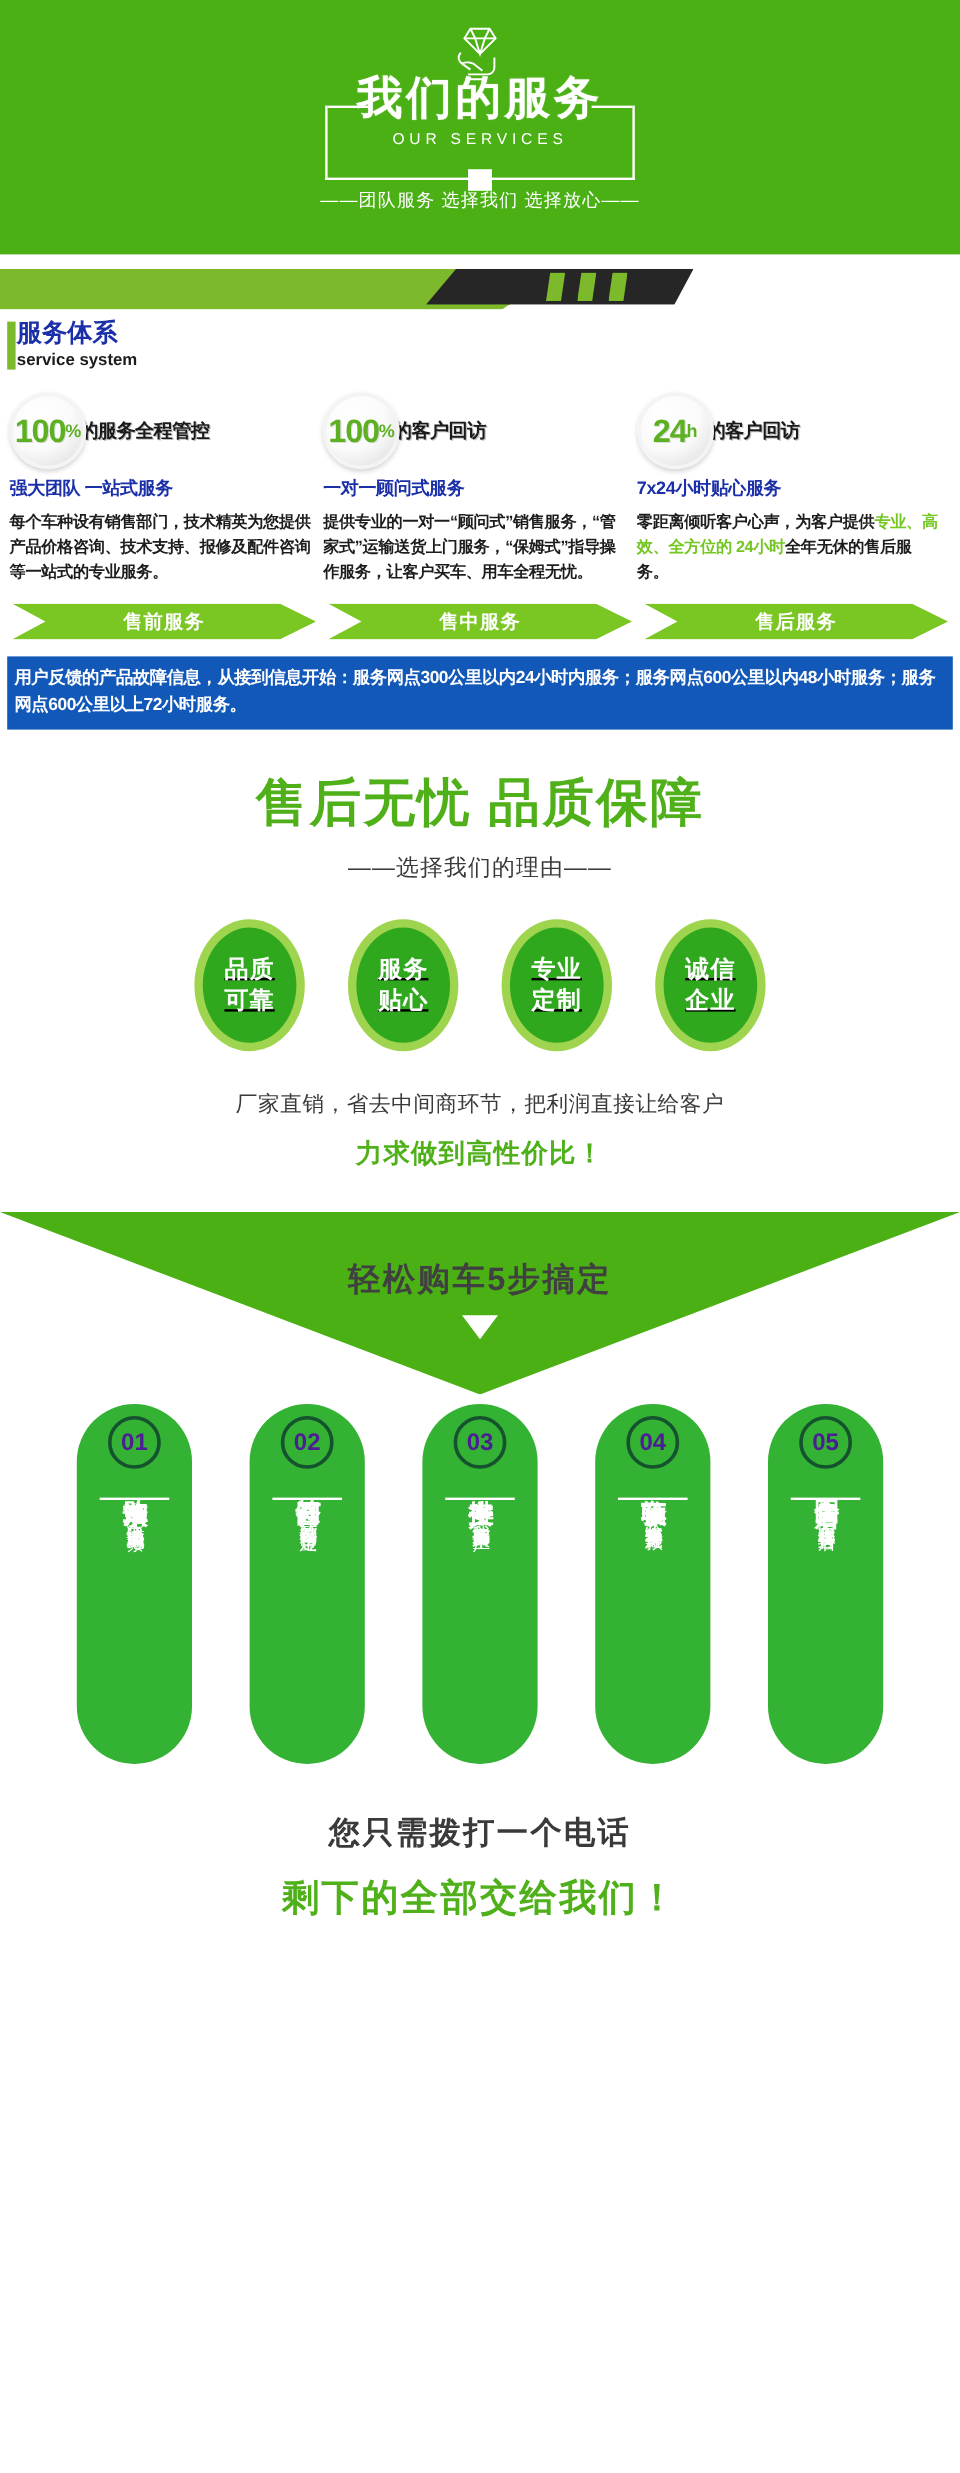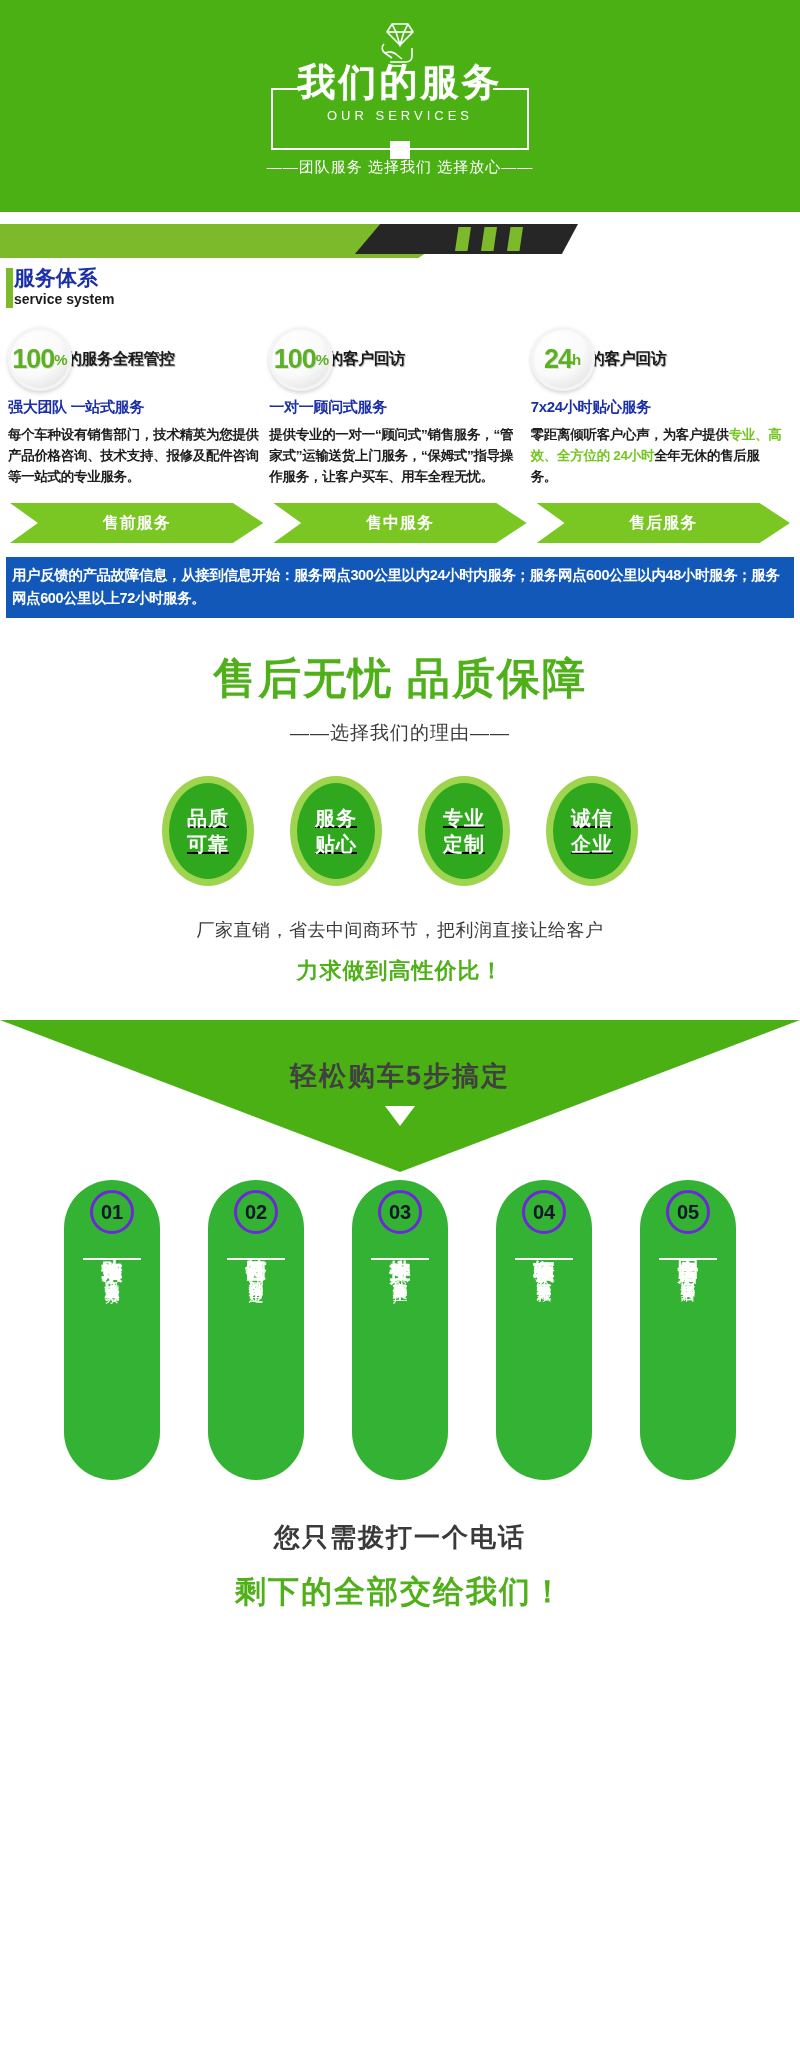--- a/index.html
+++ b/index.html
@@ -82,21 +82,21 @@
   }
   .col-body {
     font-size:13.5px; color:#1d1d1d; line-height:21px; margin-top:7px;
     font-weight:bold; letter-spacing:-0.3px;
   }
   .hl { color:#74c623; }
 
   
   .arrows { display:flex; gap:10px; padding:0 10px; margin-top:16px; }
   .arrow {
-    flex:1; height:40px; background:#7ac623; color:#ffffff;
+    flex:1; height:30px; background:#7ac623; color:#ffffff;
     display:flex; align-items:center; justify-content:center;
     font-size:16px; font-weight:bold; letter-spacing:1px;
     clip-path:polygon(0 0, 88% 0, 100% 50%, 88% 100%, 0 100%, 11% 50%);
   }
 
   
   .notice {
     margin:14px 6px 0 6px; background:#1258b8; color:#ffffff;
     padding:7px 6px 8px 6px; font-size:14.5px; font-weight:bold; line-height:23px;
     letter-spacing:-0.4px;
@@ -140,23 +140,23 @@
 
   
   .steps { display:flex; justify-content:center; gap:16px; margin-top:8px; }
   .step { width:128px; display:flex; flex-direction:column; align-items:center; }
   .step-pill {
     width:96px; border-radius:48px; background:#33b233; color:#ffffff;
     padding:10px 0 16px 0; display:flex; flex-direction:column; align-items:center;
     min-height:300px;
   }
   .step-num {
-    width:44px; height:44px; border-radius:50%; border:3px solid #6d28d9;
+    width:44px; height:44px; border-radius:50%; border:3px solid #14532d;
     display:flex; align-items:center; justify-content:center;
-    font-size:20px; font-weight:bold; color:#0f172a; margin-bottom:6px;
+    font-size:20px; font-weight:bold; color:#4c1d95; margin-bottom:6px;
   }
   .step-main {
     font-size:21px; font-weight:bold; line-height:26px; letter-spacing:1px;
     writing-mode:vertical-rl; text-orientation:upright; color:#ffffff;
     margin:2px 0 8px 0; max-height:70px;
   }
   .step-div { width:58px; height:2px; background:#ffffff; margin:4px 0 8px 0; }
   .step-desc {
     font-size:15px; line-height:22px; letter-spacing:1px; color:#ffffff;
     writing-mode:vertical-rl; text-orientation:upright; max-height:170px;

